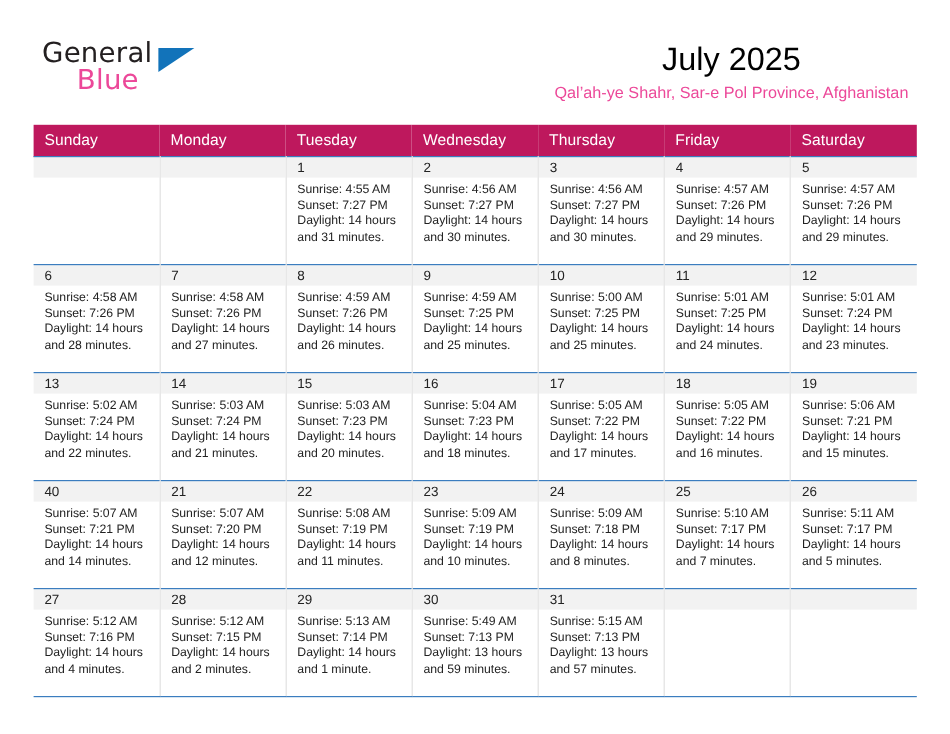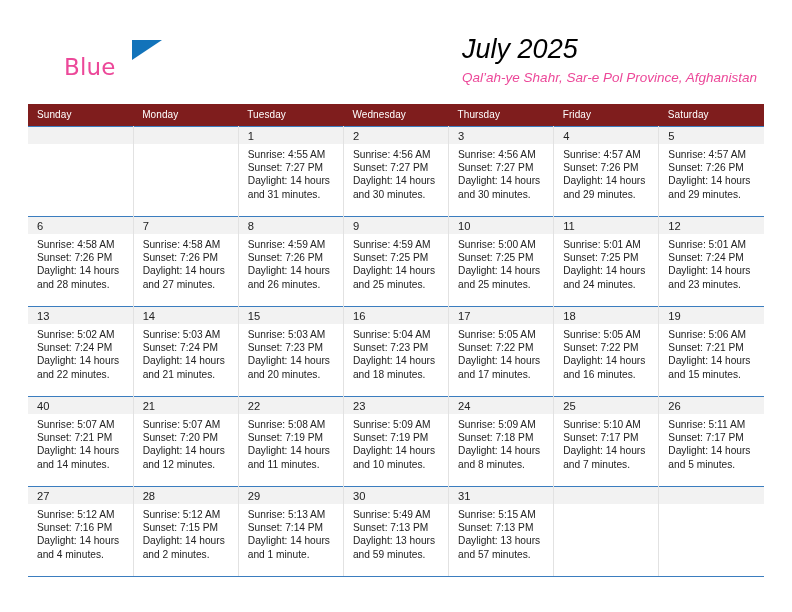--- a/index.html
+++ b/index.html
@@ -64,22 +64,21 @@
     top: 8px;
     width: 0;
     height: 0;
     border-left: 30px solid #1273ba;
     border-bottom: 20px solid transparent;
   }
   .title-block {
     position: absolute;
     right: 0;
     top: 0;
-    text-align: left;
-    font-style: italic;
+    text-align: center;
   }
   .cal-title {
     font-size: 27px;
     color: #000;
     line-height: 34px;
     white-space: nowrap;
   }
   .cal-subtitle {
     font-size: 13.5px;
     color: #ec4899;
@@ -91,23 +90,23 @@
   
   .calendar {
     position: absolute;
     left: 28px;
     top: 104px;
     width: 736px;
     border-collapse: collapse;
     table-layout: fixed;
   }
   .calendar th {
-    background: #7f1d1d;
+    background: #be185d;
     color: #ffffff;
-    font-size: 10px;
+    font-size: 13px;
     font-weight: normal;
     text-align: left;
     padding: 5px 0 6px 9px;
     height: 11px;
     border: none;
     letter-spacing: 0.1px;
   }
   .calendar td {
     vertical-align: top;
     padding: 0;
@@ -138,20 +137,21 @@
   .cell-body div { white-space: nowrap; }
 </style>
 </head>
 <body>
 
 <div class="page">
 
   <div class="header">
 
     <div class="brand">
+      <span class="brand-general">General</span>
       <span class="brand-triangle"></span>
       <span class="brand-blue">Blue</span>
     </div>
 
     <div class="title-block">
       <div class="cal-title">July 2025</div>
       <div class="cal-subtitle">Qal’ah-ye Shahr, Sar-e Pol Province, Afghanistan</div>
     </div>
 
   </div>

